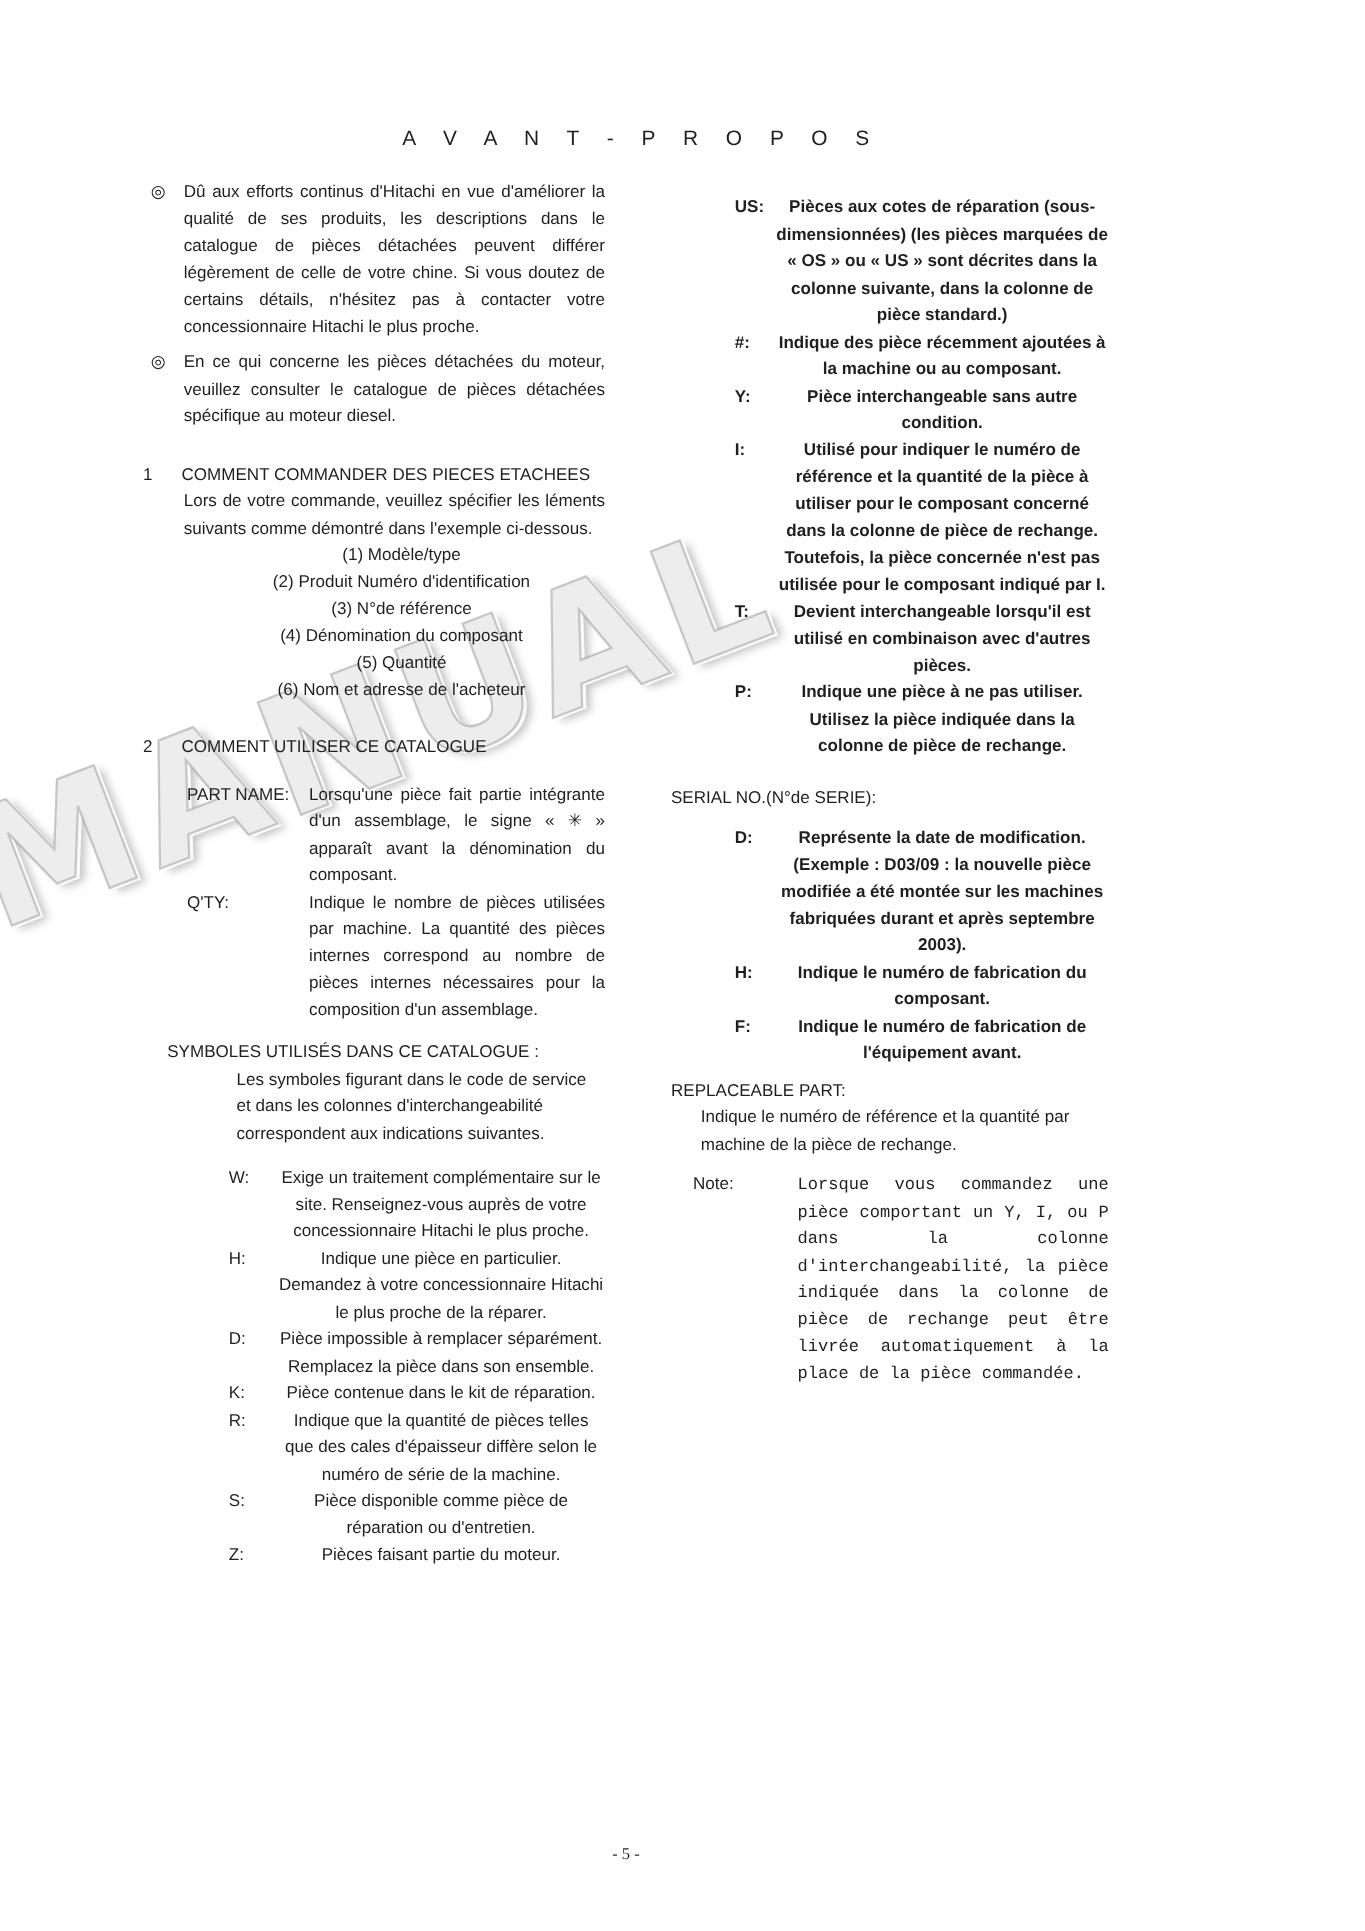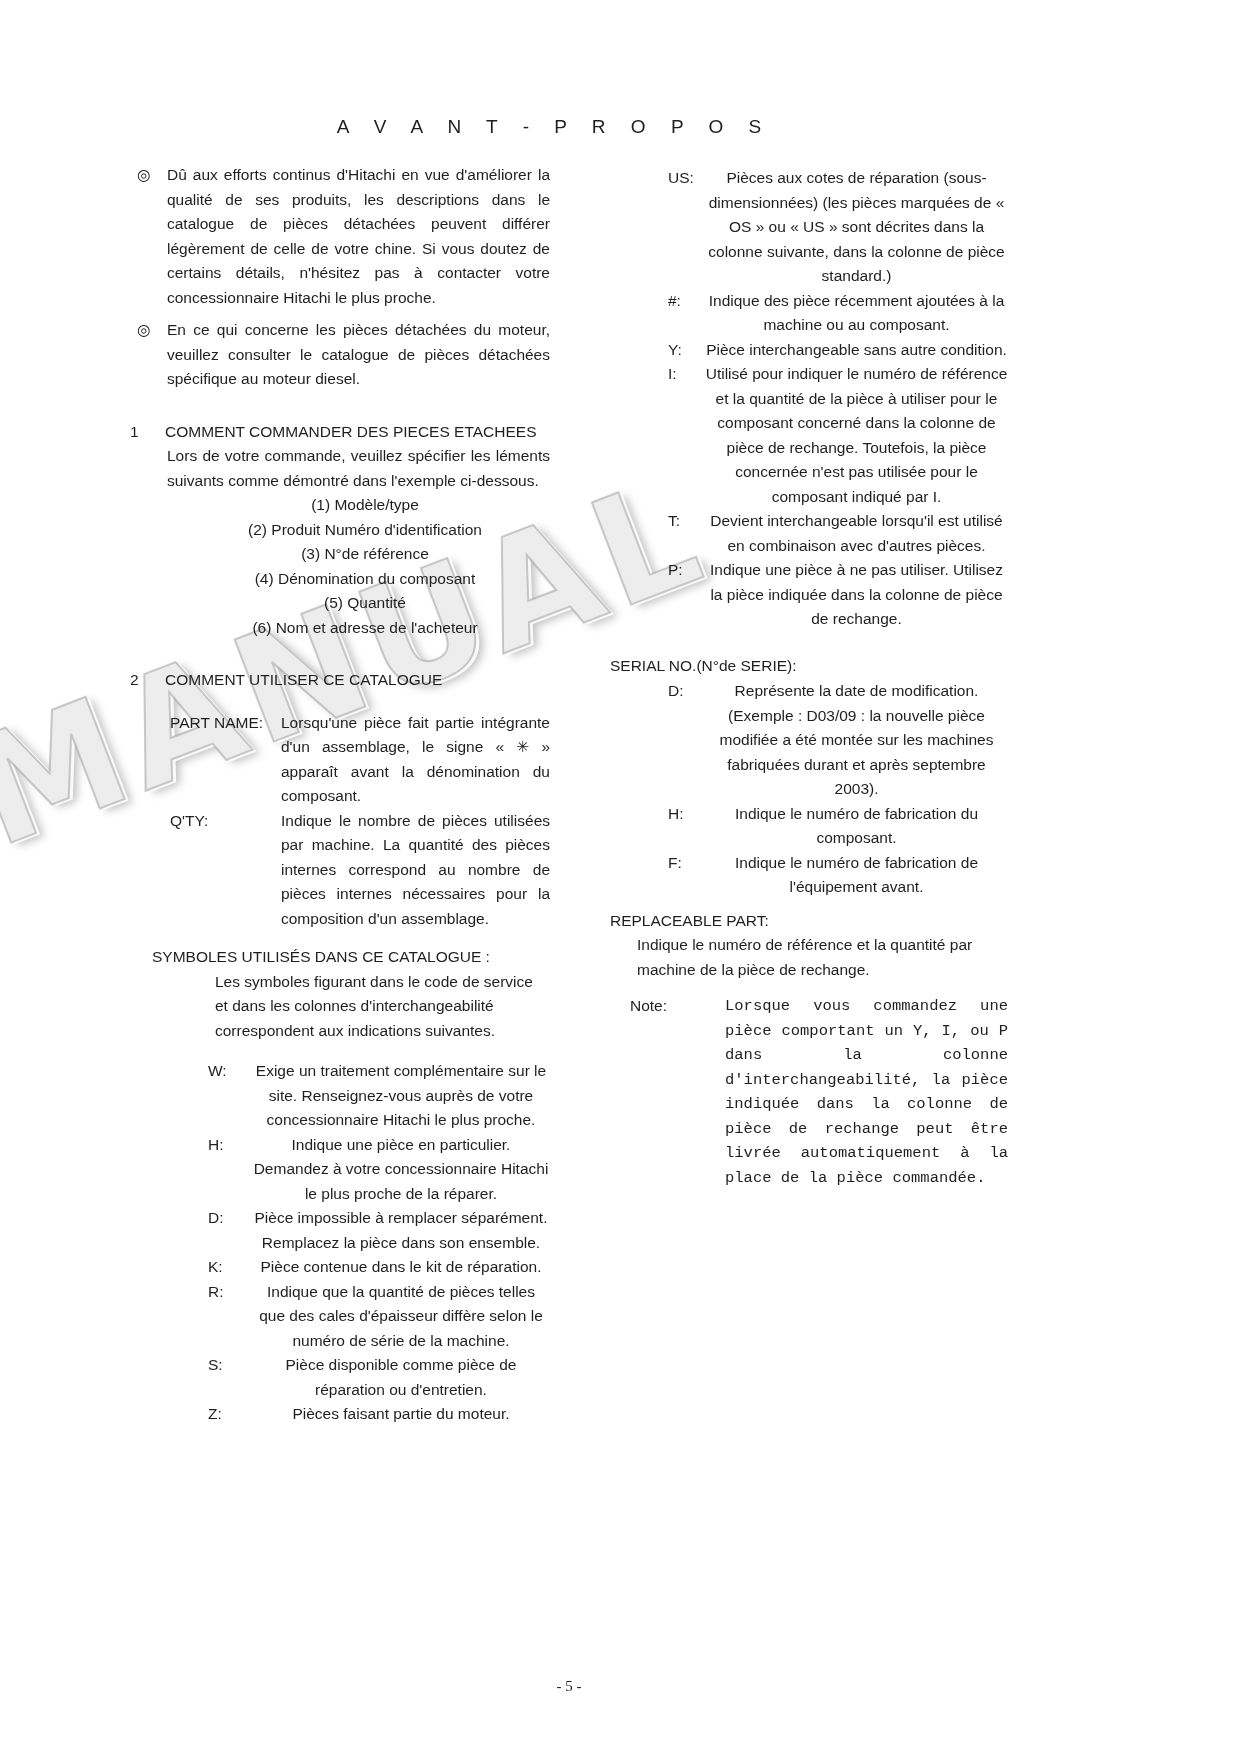--- a/index.html
+++ b/index.html
@@ -24,21 +24,21 @@
     letter-spacing:8px;
     white-space:nowrap;
     color:rgba(235,235,235,0.9);
     -webkit-text-stroke:2px rgba(160,160,160,0.55);
     text-shadow:3px 3px 0 rgba(255,255,255,0.9), 6px 6px 8px rgba(120,120,120,0.45);
     z-index:0;
     pointer-events:none;
   }
 
   .title {
-    position:absolute; top:116px; left:115px; width:878px;
+    position:absolute; top:116px; left:144px; width:878px;
     text-align:center;
     font-size:19px; font-weight:normal;
     letter-spacing:10px;
     z-index:1;
   }
 
   .col-left {
     position:absolute; left:130px; top:163px; width:420px;
     font-size:15.5px; line-height:24.5px;
     z-index:1;
@@ -65,21 +65,21 @@
   .def-row .def-term { flex:none; width:111px; }
   .def-row p { flex:1; }
 
   .sym-heading { margin-left:22px; margin-top:14px; }
   .sym-intro { margin-left:85px; }
   .sym-list { margin-top:16px; }
   .sym-row { display:flex; }
   .sym-row .sym-key { flex:none; margin-left:78px; width:44px; }
   .sym-row p { flex:1;text-align:center; }
 
-  .col-right .sym-list { margin-top:1px; }
+  .col-right .sym-list { margin-top:12px;font-weight:bold; }
   .col-right .sym-row .sym-key { margin-left:58px; width:37px; }
 
   .serial-heading { margin-top:22px; }
   .serial-text { margin-left:90px; width:300px; }
   .serif { font-family:"Liberation Serif", serif; }
   .date-list { margin-top:11px; }
 
   .rep-heading { margin-top:9px; }
   .rep-text { margin-left:27px; }
 

